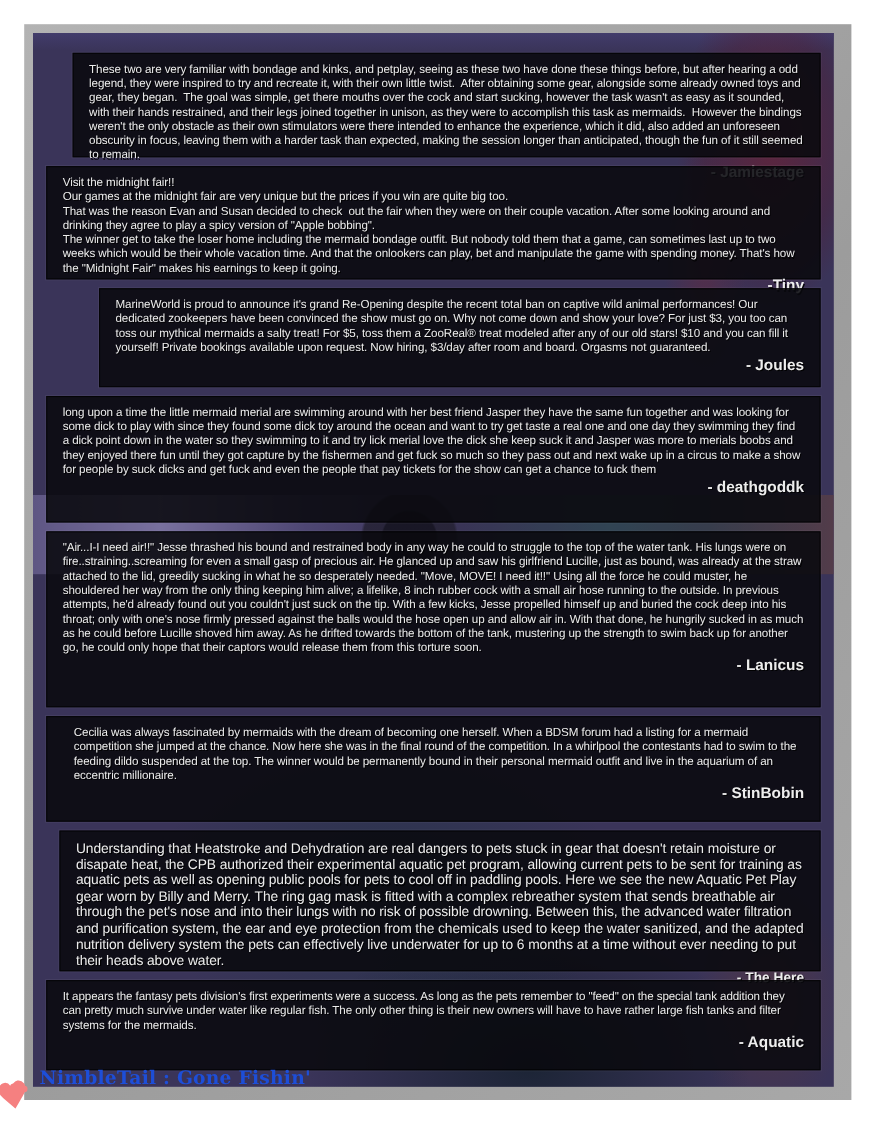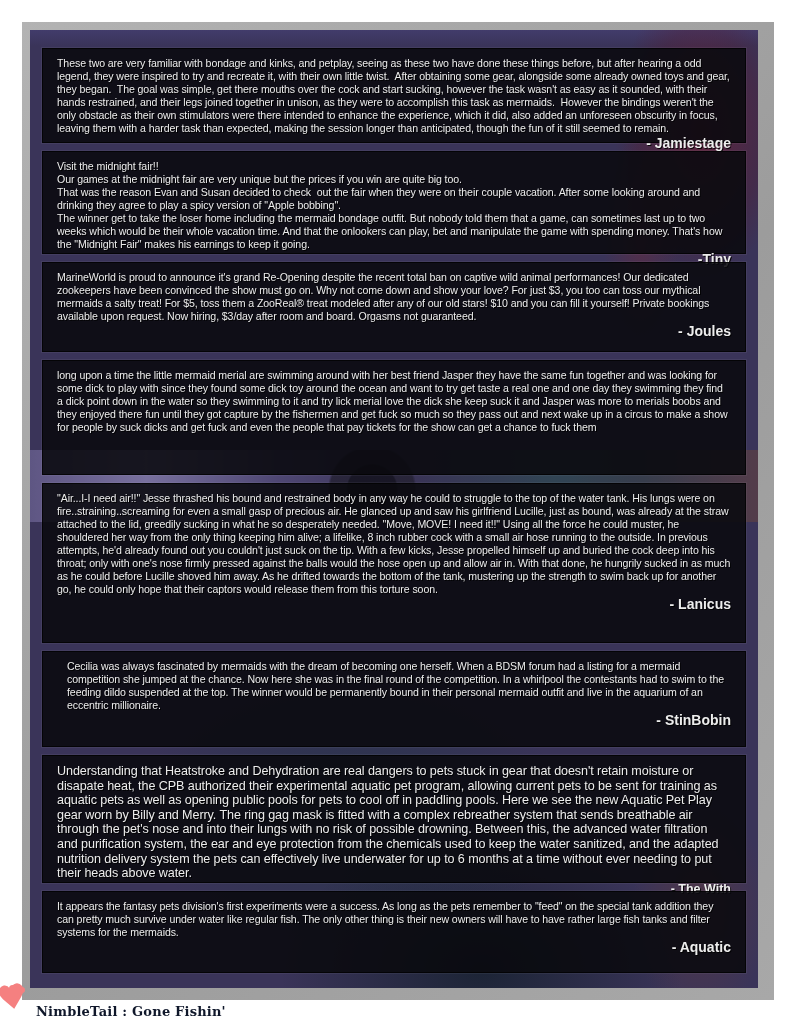--- a/index.html
+++ b/index.html
@@ -83,36 +83,36 @@
     font-size: 14px;
     line-height: 14px;
     margin-top: 1px;
     text-shadow: 1px 1px 0 rgba(0,0,0,0.9);
   }
   .block.large p {
     font-size: 12.6px;
     line-height: 14.6px;
   }
   .block.large .author { font-size: 12.5px; }
-  .mh1 { min-height: 95px; }
+  .mh1 { min-height: 95px; margin-left: 24px; }
   .mh2 { min-height: 103px; }
-  .mh3 { min-height: 90px; }
+  .mh3 { min-height: 90px; margin-left: 48px; }
   .mh4 { min-height: 115px; }
   .mh5 { min-height: 160px; }
   .mh6 { min-height: 96px; padding-left: 24px; }
-  .mh7 { min-height: 128px; }
+  .mh7 { min-height: 128px; margin-left: 12px; }
   .mh8 { min-height: 82px; }
   
   .footer-title {
     position: absolute;
-    left: 36px; top: 1004px;
+    left: 36px; top: 970px;
     font-family: "DejaVu Serif", serif;
     font-weight: bold;
-    font-size: 13px;
-    color: #0f172a;
+    font-size: 17px;
+    color: #1d4ed8;
     letter-spacing: 0.2px;
     z-index: 3;
   }
   .logo {
     position: absolute;
     left: 0; top: 984px;
     width: 40px; height: 40px;
     z-index: 3;
   }
   .logo .heart {
@@ -155,32 +155,33 @@
 That was the reason Evan and Susan decided to check  out the fair when they were on their couple vacation. After some looking around and drinking they agree to play a spicy version of "Apple bobbing".
 The winner get to take the loser home including the mermaid bondage outfit. But nobody told them that a game, can sometimes last up to two weeks which would be their whole vacation time. And that the onlookers can play, bet and manipulate the game with spending money. That's how the "Midnight Fair" makes his earnings to keep it going.</p>
         <div class="author">-Tiny</div>
       </div>
       <div class="block mh3">
         <p>MarineWorld is proud to announce it's grand Re-Opening despite the recent total ban on captive wild animal performances! Our dedicated zookeepers have been convinced the show must go on. Why not come down and show your love? For just $3, you too can toss our mythical mermaids a salty treat! For $5, toss them a ZooReal® treat modeled after any of our old stars! $10 and you can fill it yourself! Private bookings available upon request. Now hiring, $3/day after room and board. Orgasms not guaranteed.</p>
         <div class="author">- Joules</div>
       </div>
       <div class="block mh4">
         <p>long upon a time the little mermaid merial are swimming around with her best friend Jasper they have the same fun together and was looking for some dick to play with since they found some dick toy around the ocean and want to try get taste a real one and one day they swimming they find a dick point down in the water so they swimming to it and try lick merial love the dick she keep suck it and Jasper was more to merials boobs and they enjoyed there fun until they got capture by the fishermen and get fuck so much so they pass out and next wake up in a circus to make a show for people by suck dicks and get fuck and even the people that pay tickets for the show can get a chance to fuck them</p>
+        <div class="author">- deathgoddk</div>
       </div>
       <div class="block mh5">
         <p>"Air...I-I need air!!" Jesse thrashed his bound and restrained body in any way he could to struggle to the top of the water tank. His lungs were on fire..straining..screaming for even a small gasp of precious air. He glanced up and saw his girlfriend Lucille, just as bound, was already at the straw attached to the lid, greedily sucking in what he so desperately needed. "Move, MOVE! I need it!!" Using all the force he could muster, he shouldered her way from the only thing keeping him alive; a lifelike, 8 inch rubber cock with a small air hose running to the outside. In previous attempts, he'd already found out you couldn't just suck on the tip. With a few kicks, Jesse propelled himself up and buried the cock deep into his throat; only with one's nose firmly pressed against the balls would the hose open up and allow air in. With that done, he hungrily sucked in as much as he could before Lucille shoved him away. As he drifted towards the bottom of the tank, mustering up the strength to swim back up for another go, he could only hope that their captors would release them from this torture soon.</p>
         <div class="author">- Lanicus</div>
       </div>
       <div class="block mh6">
         <p>Cecilia was always fascinated by mermaids with the dream of becoming one herself. When a BDSM forum had a listing for a mermaid competition she jumped at the chance. Now here she was in the final round of the competition. In a whirlpool the contestants had to swim to the feeding dildo suspended at the top. The winner would be permanently bound in their personal mermaid outfit and live in the aquarium of an eccentric millionaire.</p>
         <div class="author">- StinBobin</div>
       </div>
       <div class="block large mh7">
         <p>Understanding that Heatstroke and Dehydration are real dangers to pets stuck in gear that doesn't retain moisture or disapate heat, the CPB authorized their experimental aquatic pet program, allowing current pets to be sent for training as aquatic pets as well as opening public pools for pets to cool off in paddling pools. Here we see the new Aquatic Pet Play gear worn by Billy and Merry. The ring gag mask is fitted with a complex rebreather system that sends breathable air through the pet's nose and into their lungs with no risk of possible drowning. Between this, the advanced water filtration and purification system, the ear and eye protection from the chemicals used to keep the water sanitized, and the adapted nutrition delivery system the pets can effectively live underwater for up to 6 months at a time without ever needing to put their heads above water.</p>
-        <div class="author">- The With</div>
+        <div class="author">- The Here</div>
       </div>
       <div class="block mh8">
         <p>It appears the fantasy pets division's first experiments were a success. As long as the pets remember to "feed" on the special tank addition they can pretty much survive under water like regular fish. The only other thing is their new owners will have to have rather large fish tanks and filter systems for the mermaids.</p>
         <div class="author">- Aquatic</div>
       </div>
     </div>
   </div>
 
   <div class="logo">
     <span class="toe toe1"></span>

